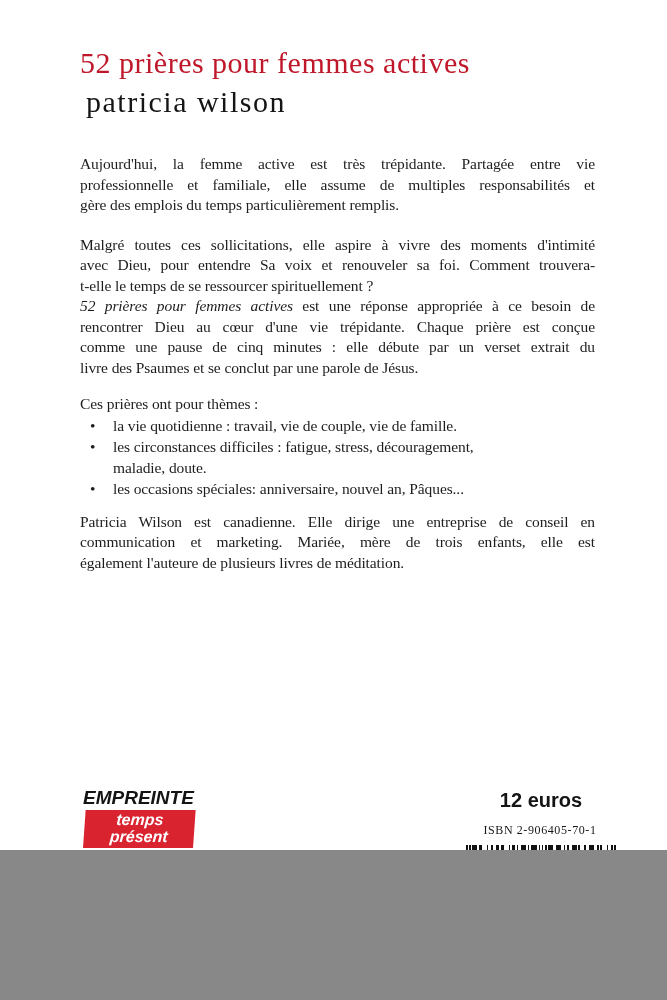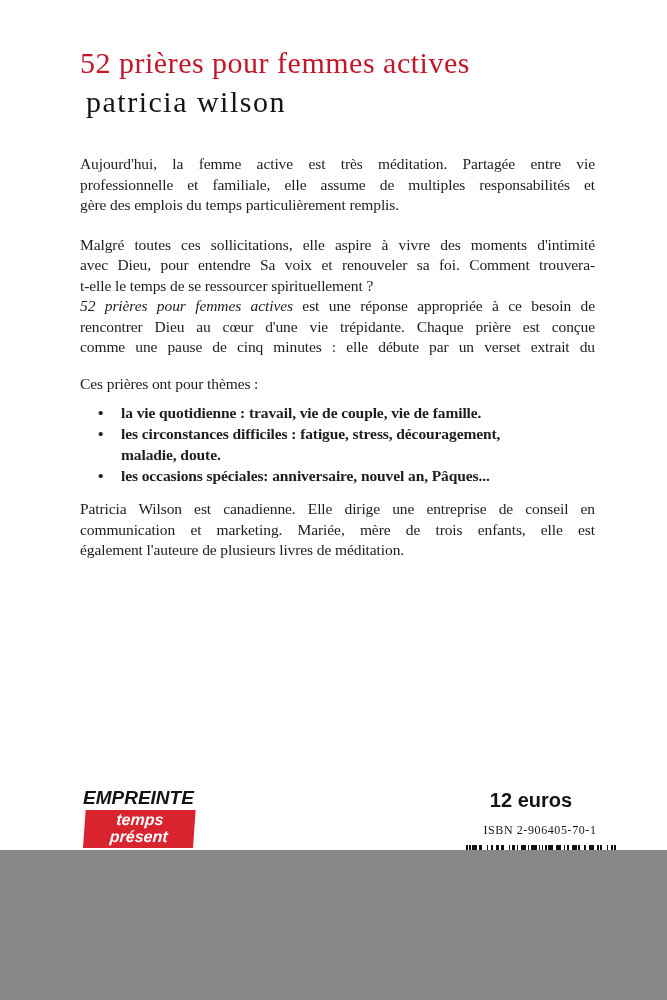--- a/index.html
+++ b/index.html
@@ -24,21 +24,21 @@
   .para.p1 { margin-top:36px; }
   .para.p2 { margin-top:19px; }
   .para.p3 { }
   .para.p4 { margin-top:13px; }
   .themes-intro { margin-top:16px; }
 
   .jline { display:block; text-align:justify; text-align-last:justify; white-space:nowrap; }
   .jline.end { text-align:left; text-align-last:left; white-space:normal; }
   .jline i { font-style:italic; }
 
-  .bullet-list { margin:8px; padding:0; list-style:none; line-height:21px;font-weight:bold; }
+  .bullet-list { margin:0; padding:0; list-style:none; line-height:21px; }
   .bullet-item { position:relative; padding-left:33px; }
   .bullet-item::before {
     content:"\2022"; position:absolute; left:10px; top:0;
     font-size:15.5px;
   }
   .bullet-line { display:block; }
 
   
   .publisher { position:absolute; left:83px; top:788px; }
   .publisher-name {
@@ -48,21 +48,21 @@
   .publisher-imprint {
     margin-top:2px; width:98px; padding:1px 6px 3px 6px;
     background:#d9232e; color:#ffffff; text-align:center;
     font-family:"Liberation Sans", sans-serif; font-weight:bold; font-style:italic;
     font-size:16px; line-height:17px; letter-spacing:0px;
     transform:skewX(-4deg); transform-origin:left bottom;
   }
 
   
   .price {
-    position:absolute; left:456px; top:789px; width:150px; text-align:center;
+    position:absolute; left:466px; top:789px; width:150px; text-align:center;
     font-family:"Liberation Sans", sans-serif; font-weight:bold; font-size:20px; color:#141414;
   }
   .isbn {
     position:absolute; left:452px; top:823px; width:176px; text-align:center;
     font-size:12px; letter-spacing:0.6px; color:#171717;
   }
   .barcode { position:absolute; left:453px; top:845px; width:166px; height:119px; }
   .barcode svg { position:absolute; left:13px; top:0; width:150px; height:113px; }
   .barcode svg rect { fill:#121212; }
   .bc-digit { position:absolute; font-size:15px; color:#121212; }
@@ -75,35 +75,36 @@
 
 <div class="page">
 
   <div class="content">
     <h1 class="title">52 prières pour femmes actives</h1>
     <h2 class="author">patricia wilson</h2>
 
     <div class="body-copy">
 
       <p class="para p1">
-        <span class="jline">Aujourd'hui, la femme active est très méditation. Partagée entre vie</span>
+        <span class="jline">Aujourd'hui, la femme active est très trépidante. Partagée entre vie</span>
         <span class="jline">professionnelle et familiale, elle assume de multiples responsabilités et</span>
         <span class="jline end">gère des emplois du temps particulièrement remplis.</span>
       </p>
 
       <p class="para p2">
         <span class="jline">Malgré toutes ces sollicitations, elle aspire à vivre des moments d'intimité</span>
         <span class="jline">avec Dieu, pour entendre Sa voix et renouveler sa foi. Comment trouvera-</span>
         <span class="jline end">t-elle le temps de se ressourcer spirituellement ?</span>
       </p>
 
       <p class="para p3">
         <span class="jline"><i>52 prières pour femmes actives</i> <span>est une réponse appropriée à ce besoin de</span></span>
         <span class="jline">rencontrer Dieu au cœur d'une vie trépidante. Chaque prière est conçue</span>
         <span class="jline">comme une pause de cinq minutes : elle débute par un verset extrait du</span>
+        <span class="jline end">livre des Psaumes et se conclut par une parole de Jésus.</span>
       </p>
 
       <p class="para themes-intro">Ces prières ont pour thèmes :</p>
 
       <ul class="bullet-list">
         <li class="bullet-item">
           <span class="bullet-line">la vie quotidienne : travail, vie de couple, vie de famille.</span>
         </li>
         <li class="bullet-item">
           <span class="bullet-line">les circonstances difficiles : fatigue, stress, découragement,</span>

